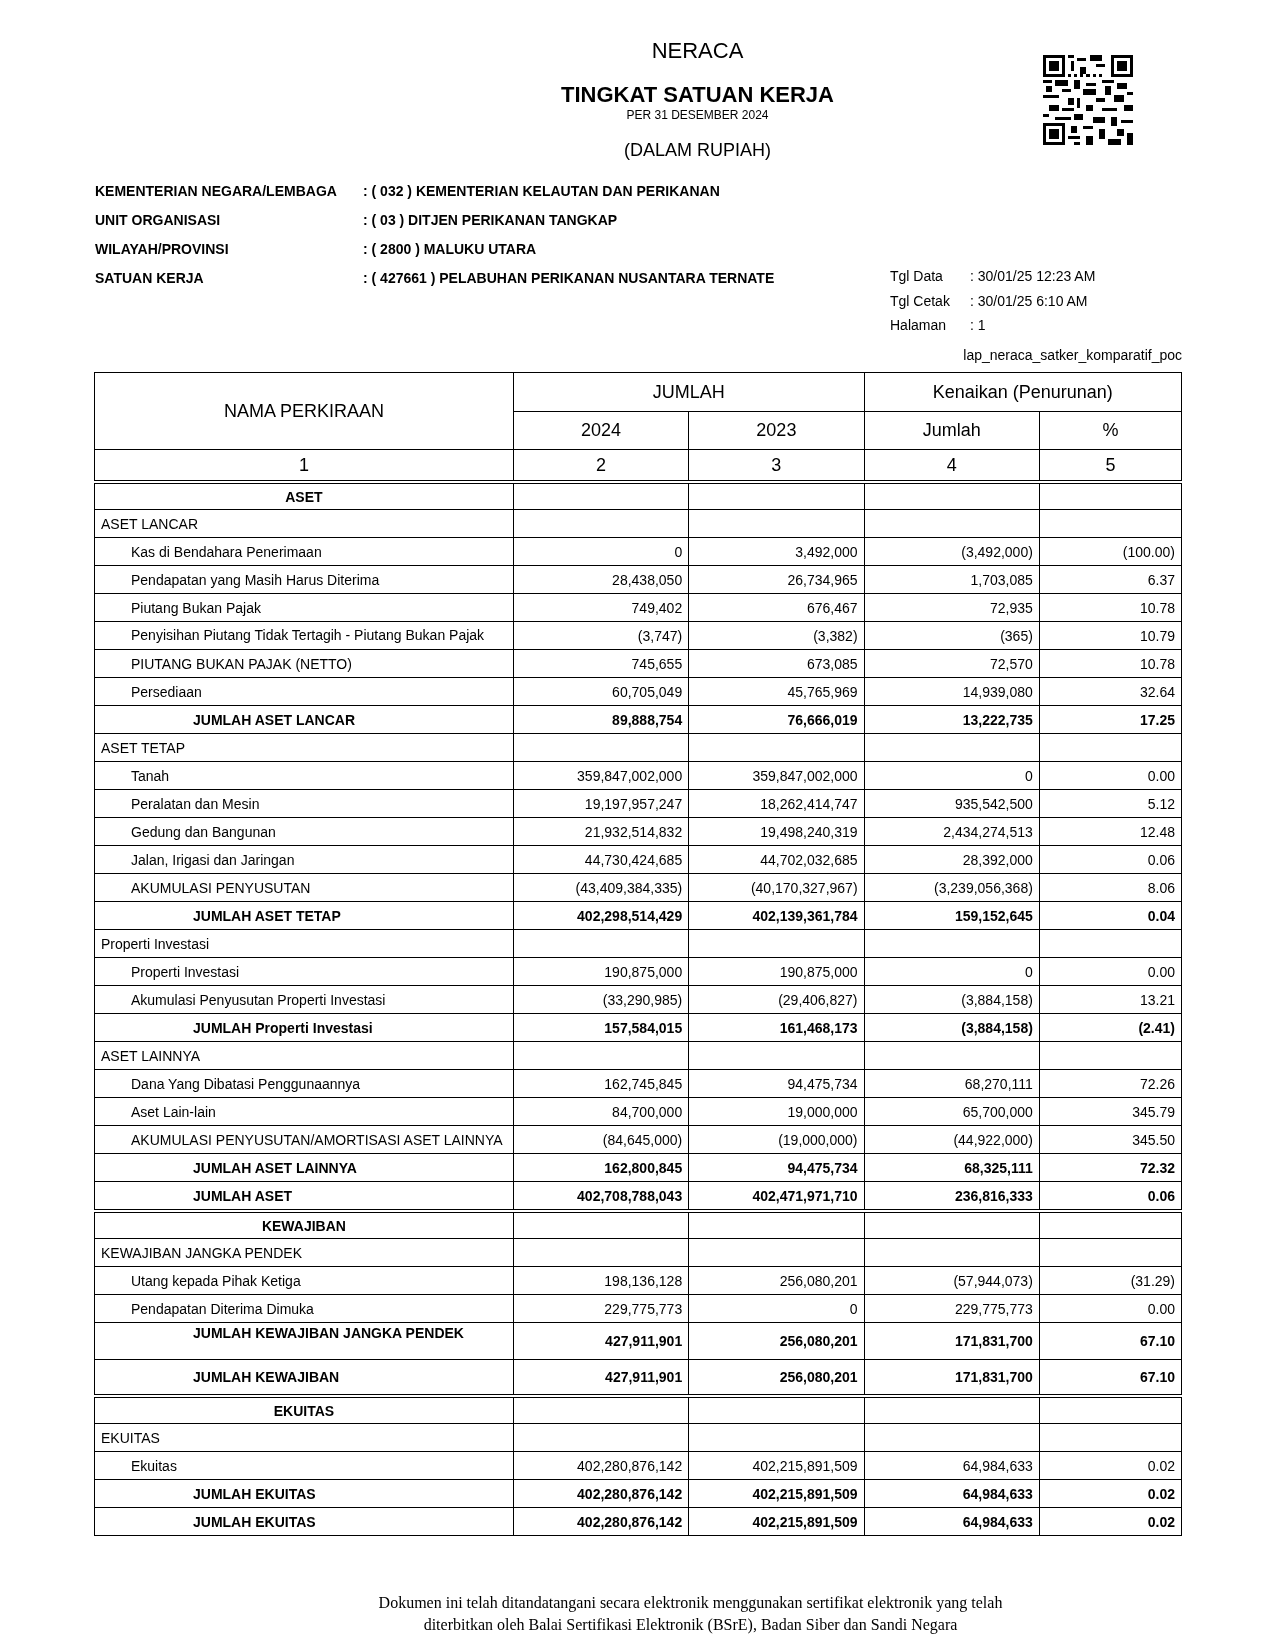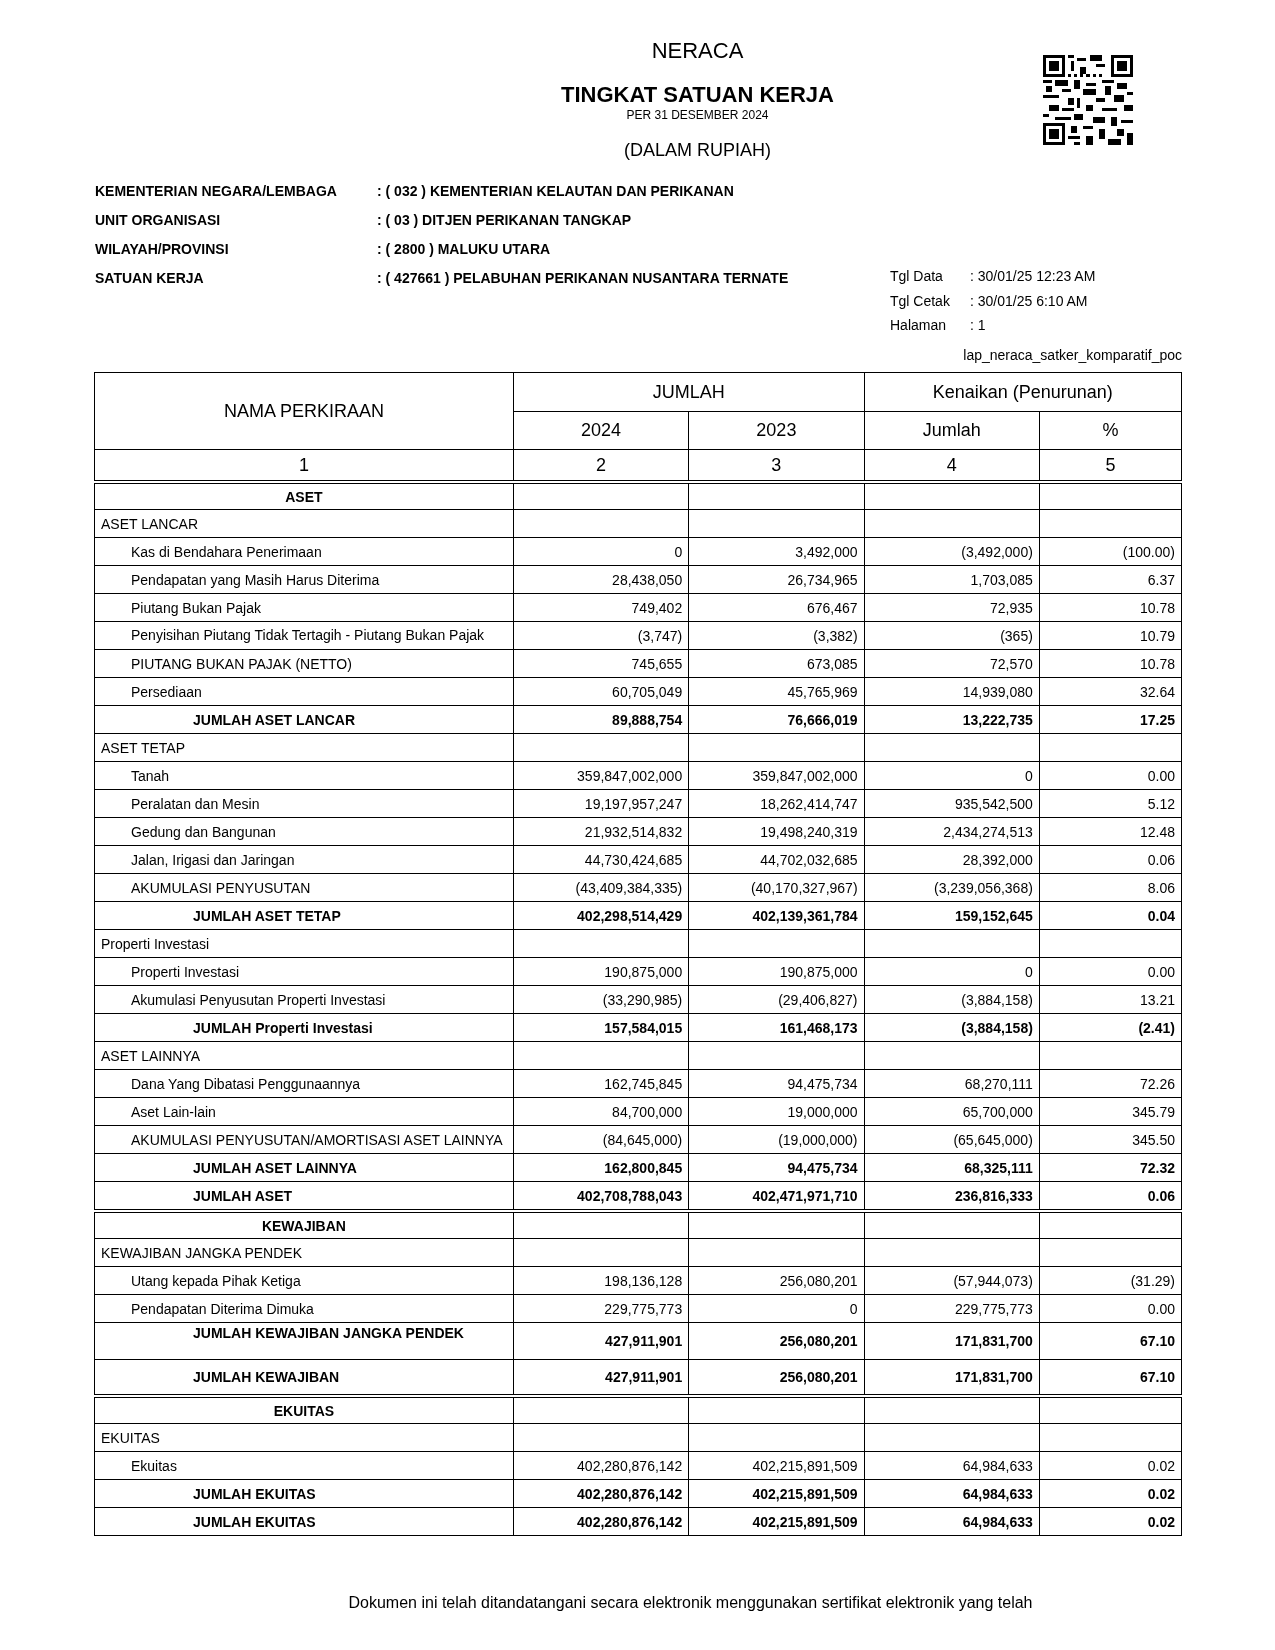--- a/index.html
+++ b/index.html
@@ -10,21 +10,21 @@
   .t-per { top: 108px; font-size: 12px; }
   .t-dalam { top: 140px; font-size: 18px; }
   .title-block span { display: inline-block; }
   .t-tingkat span, .t-per span, .t-dalam span { margin-left: 120px; }
   .t-neraca span { margin-left: 120px; }
 
   .qr { position: absolute; left: 1043px; top: 55px; width: 90px; height: 90px; }
 
   .meta { position: absolute; left: 95px; font-size: 14px; font-weight: bold; }
   .meta .lbl { position: absolute; left: 0; white-space: nowrap; }
-  .meta .val { position: absolute; left: 282px; white-space: nowrap; }
+  .meta .val { position: absolute; left: 268px; white-space: nowrap; }
   .m1 { top: 183px; } .m2 { top: 212px; } .m3 { top: 241px; } .m4 { top: 270px; }
 
   .info { position: absolute; left: 890px; font-size: 14px; }
   .info .lbl { position: absolute; left: 0; white-space: nowrap; }
   .info .val { position: absolute; left: 80px; white-space: nowrap; }
   .i1 { top: 268px; } .i2 { top: 293px; } .i3 { top: 317px; }
 
   .report-code { position: absolute; right: 93px; top: 347px; font-size: 14px; }
 
   table.neraca { position: absolute; left: 94px; top: 372px; width: 1088px; border-collapse: collapse; font-size: 14px; }
@@ -42,21 +42,21 @@
   tr.section td { height: 25px; }
   tr.group td.name { font-weight: normal; padding-left: 6px; }
   tr.item td.name { padding-left: 36px; }
   tr.item.tall td.name { line-height: 15px; }
   tr.total td { font-weight: bold; }
   tr.total td.name { padding-left: 98px; }
   tr.grand td { border-bottom: 4px double #000; }
   tr.total.top-align td.name { vertical-align: top; padding-top: 2px; }
   tr.total.tall td { height: 34px; }
 
-  .footer { position: absolute; left: 0; width: 1261px; top: 1592px; text-align: center; font-family: Liberation Sans, sans-serif; font-size: 16px; line-height: 22px; }
+  .footer { position: absolute; left: 0; width: 1261px; top: 1592px; text-align: center; font-family: Liberation Serif, serif; font-size: 16px; line-height: 22px; }
   .footer span { display: block; padding-left: 120px; }
 </style>
 </head>
 <body>
 
 <div class="title-block t-neraca"><span>NERACA</span></div>
 <div class="title-block t-tingkat"><span>TINGKAT SATUAN KERJA</span></div>
 <div class="title-block t-per"><span>PER 31 DESEMBER 2024</span></div>
 <div class="title-block t-dalam"><span>(DALAM RUPIAH)</span></div>
 
@@ -335,21 +335,21 @@
         <td class="name">Aset Lain-lain</td>
         <td class="num">84,700,000</td>
         <td class="num">19,000,000</td>
         <td class="num">65,700,000</td>
         <td class="num">345.79</td>
       </tr>
       <tr class="item">
         <td class="name">AKUMULASI PENYUSUTAN/AMORTISASI ASET LAINNYA</td>
         <td class="num">(84,645,000)</td>
         <td class="num">(19,000,000)</td>
-        <td class="num">(65,645,000)</td>
+        <td class="num">(44,922,000)</td>
         <td class="num">345.50</td>
       </tr>
       <tr class="total">
         <td class="name">JUMLAH ASET LAINNYA</td>
         <td class="num">162,800,845</td>
         <td class="num">94,475,734</td>
         <td class="num">68,325,111</td>
         <td class="num">72.32</td>
       </tr>
       <tr class="total grand">
@@ -434,13 +434,14 @@
         <td class="num">402,280,876,142</td>
         <td class="num">402,215,891,509</td>
         <td class="num">64,984,633</td>
         <td class="num">0.02</td>
       </tr>
     </tbody>
 </table>
 
 <div class="footer">
   <span>Dokumen ini telah ditandatangani secara elektronik menggunakan sertifikat elektronik yang telah</span>
+  <span>diterbitkan oleh Balai Sertifikasi Elektronik (BSrE), Badan Siber dan Sandi Negara</span>
 </div>
 
 </body></html>

